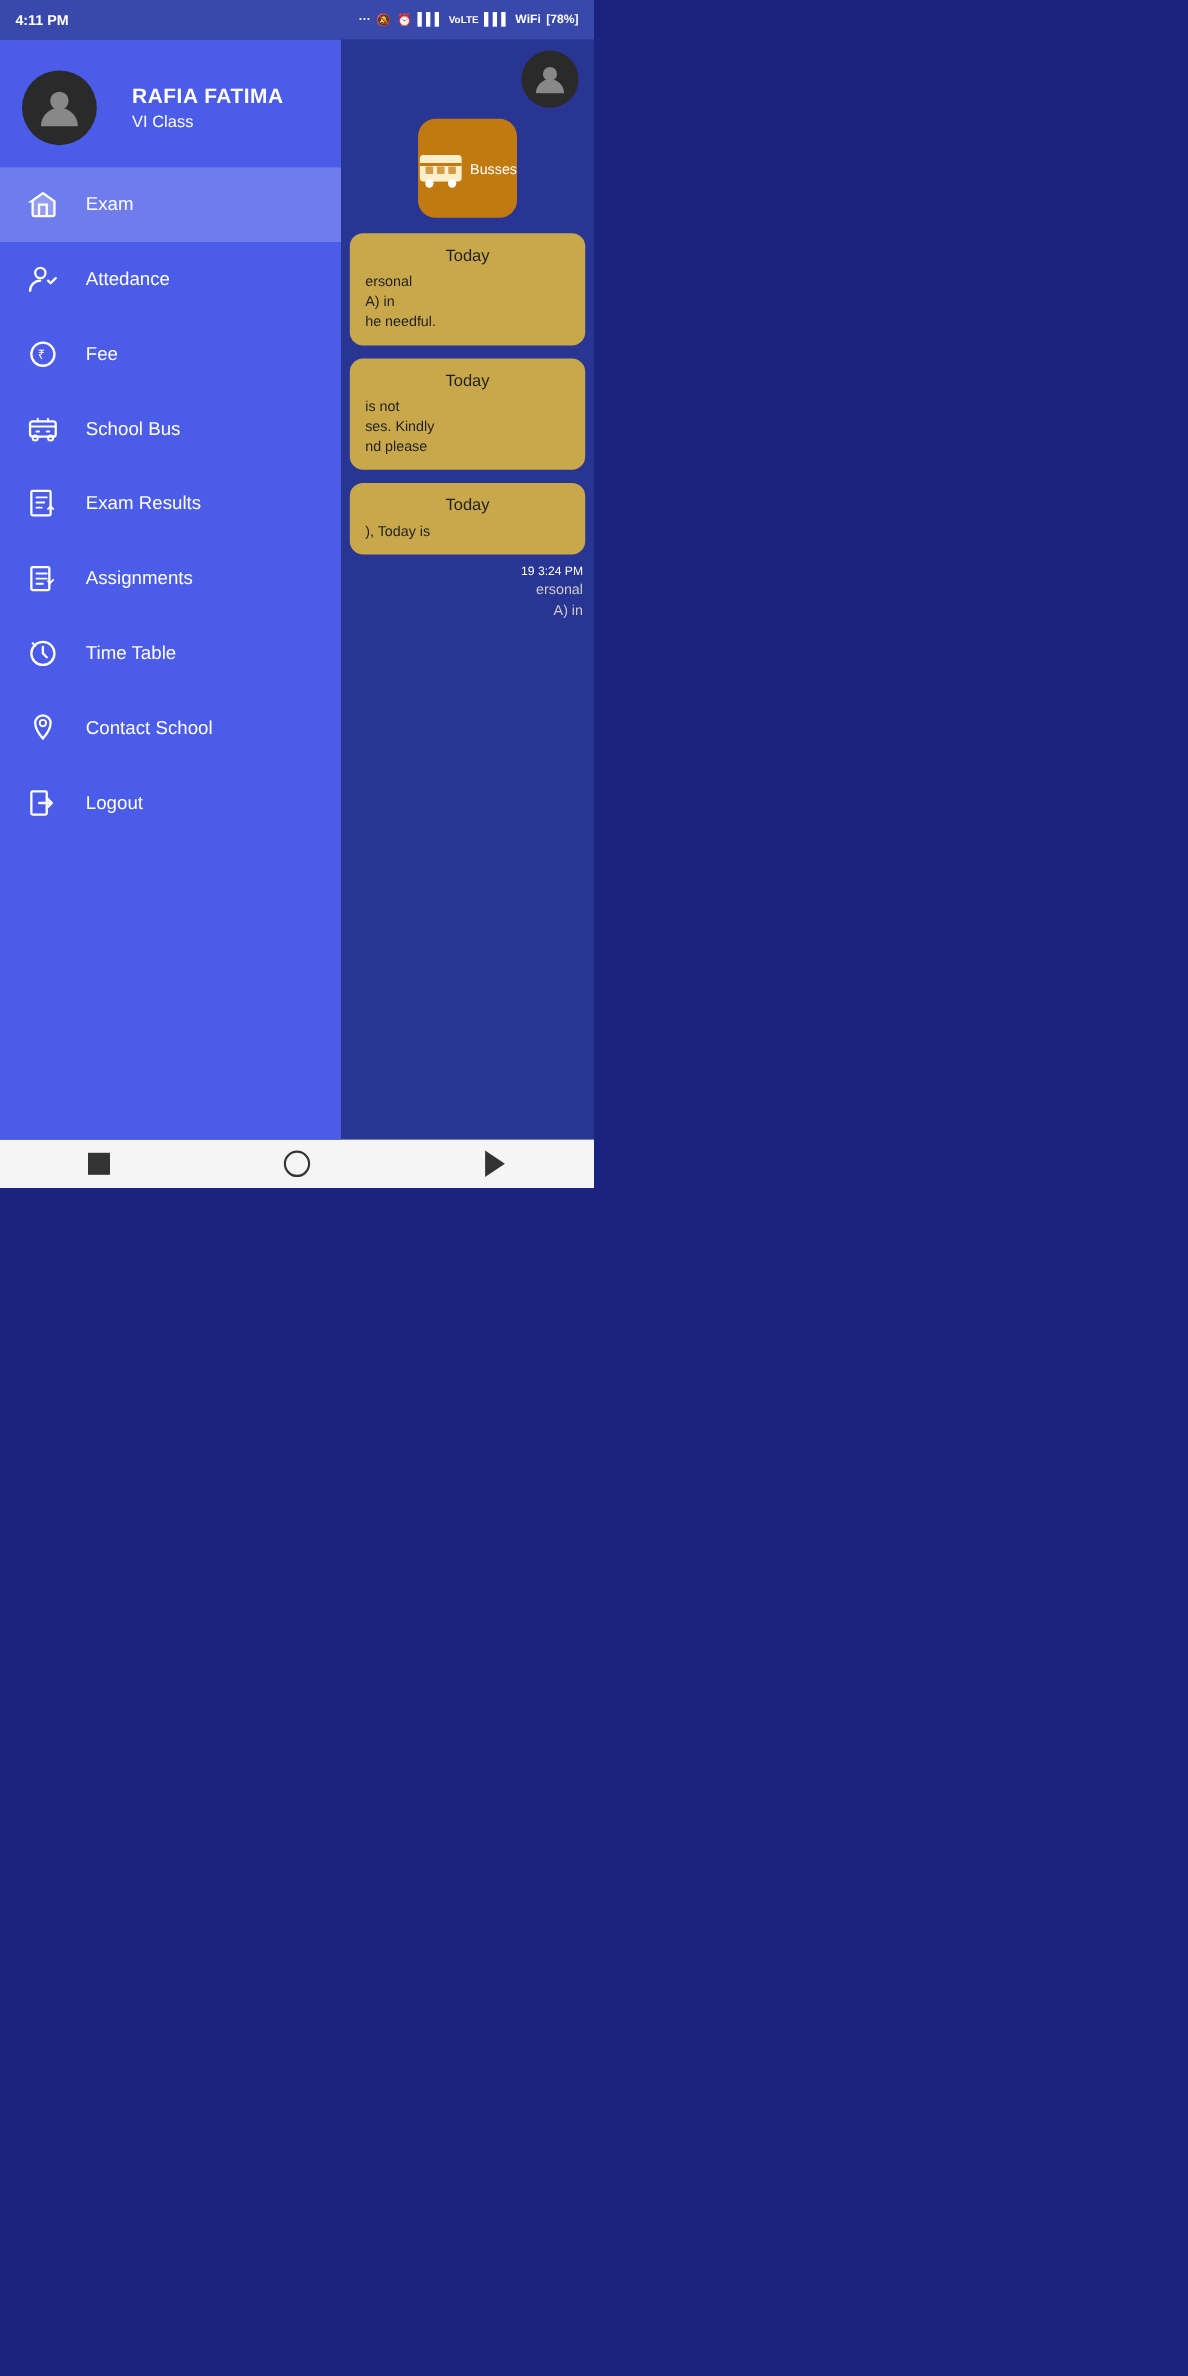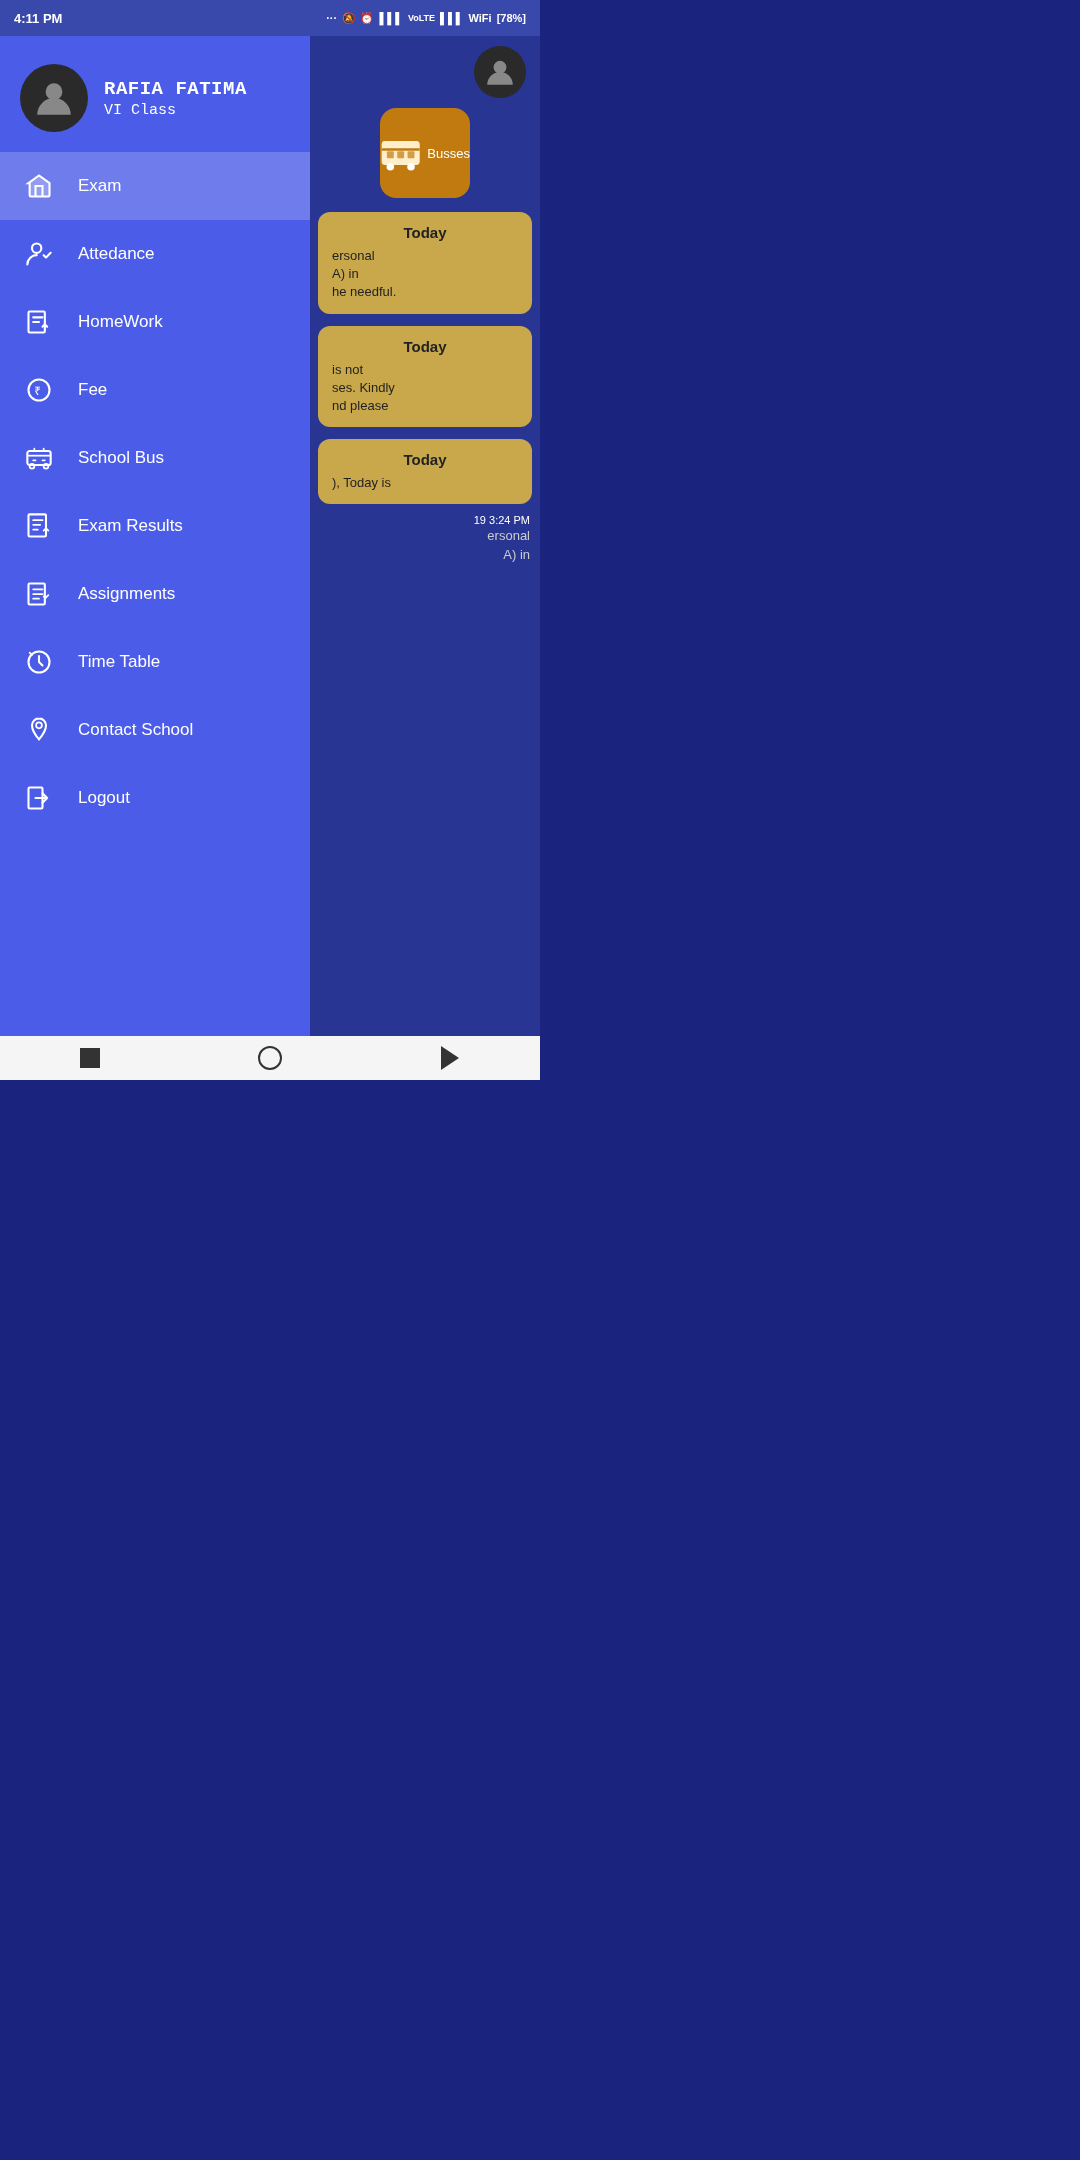--- a/index.html
+++ b/index.html
@@ -48,23 +48,22 @@
       display: flex;
       flex-direction: column;
       z-index: 10;
     }
 
     
     .profile-section {
       padding: 28px 20px 20px;
       display: flex;
       align-items: center;
-      gap: 16px;
+      gap: 32px;
       background: #4a5ce8;
-      font-family: Liberation Mono, monospace;
     }
     .avatar-circle {
       width: 68px;
       height: 68px;
       border-radius: 50%;
       background: #2a2a2a;
       display: flex;
       align-items: center;
       justify-content: center;
       flex-shrink: 0;
@@ -174,21 +173,21 @@
       gap: 12px;
       overflow: hidden;
     }
     .card {
       background: #c9a84c;
       border-radius: 12px;
       padding: 12px 14px;
       color: #222;
     }
     .card-today {
-      font-weight: 700;
+      font-weight: 400;
       font-size: 15px;
       margin-bottom: 6px;
       text-align: center;
     }
     .card-text {
       font-size: 13px;
       line-height: 1.4;
     }
 
     
@@ -294,30 +293,20 @@
         <div class="nav-icon">
           <svg viewBox="0 0 24 24" xmlns="http://www.w3.org/2000/svg">
             <circle cx="10" cy="7" r="4" stroke="white" stroke-width="1.8"></circle>
             <path d="M2 21c0-4.418 3.582-8 8-8" stroke="white" stroke-width="1.8" stroke-linecap="round"></path>
             <path d="M16 13l2 2 4-4" stroke="white" stroke-width="1.8" stroke-linecap="round" stroke-linejoin="round"></path>
           </svg>
         </div>
         <span>Attedance</span>
       </div>
 
-      <div class="nav-item">
-        <div class="nav-icon">
-          <svg viewBox="0 0 24 24" xmlns="http://www.w3.org/2000/svg">
-            <rect x="3" y="3" width="14" height="18" rx="1" stroke="white" stroke-width="1.8"></rect>
-            <path d="M7 8h8M7 12h5" stroke="white" stroke-width="1.8" stroke-linecap="round"></path>
-            <path d="M15 16l2-2 2 2" stroke="white" stroke-width="1.8" stroke-linecap="round"></path>
-          </svg>
-        </div>
-        <span>HomeWork</span>
-      </div>
 
       <div class="nav-item">
         <div class="nav-icon">
           <svg viewBox="0 0 24 24" xmlns="http://www.w3.org/2000/svg">
             <circle cx="12" cy="12" r="9" stroke="white" stroke-width="1.8"></circle>
             <text x="8" y="16" fill="white" font-size="10" font-family="Arial" stroke="none">₹</text>
           </svg>
         </div>
         <span>Fee</span>
       </div>

